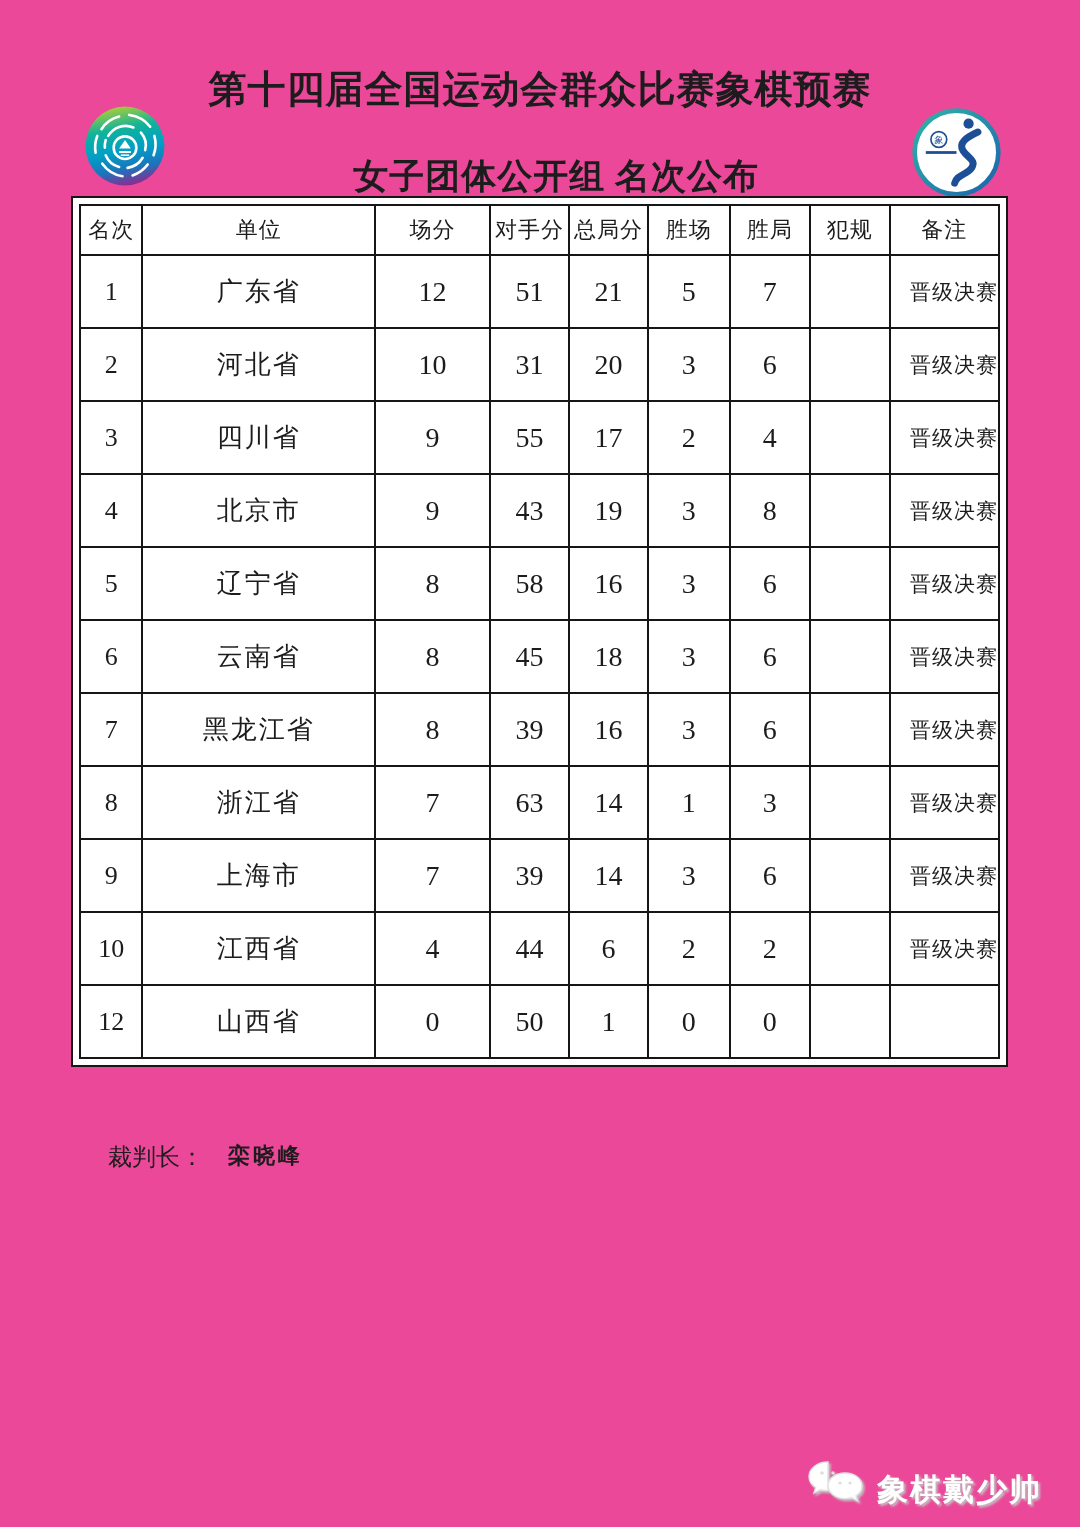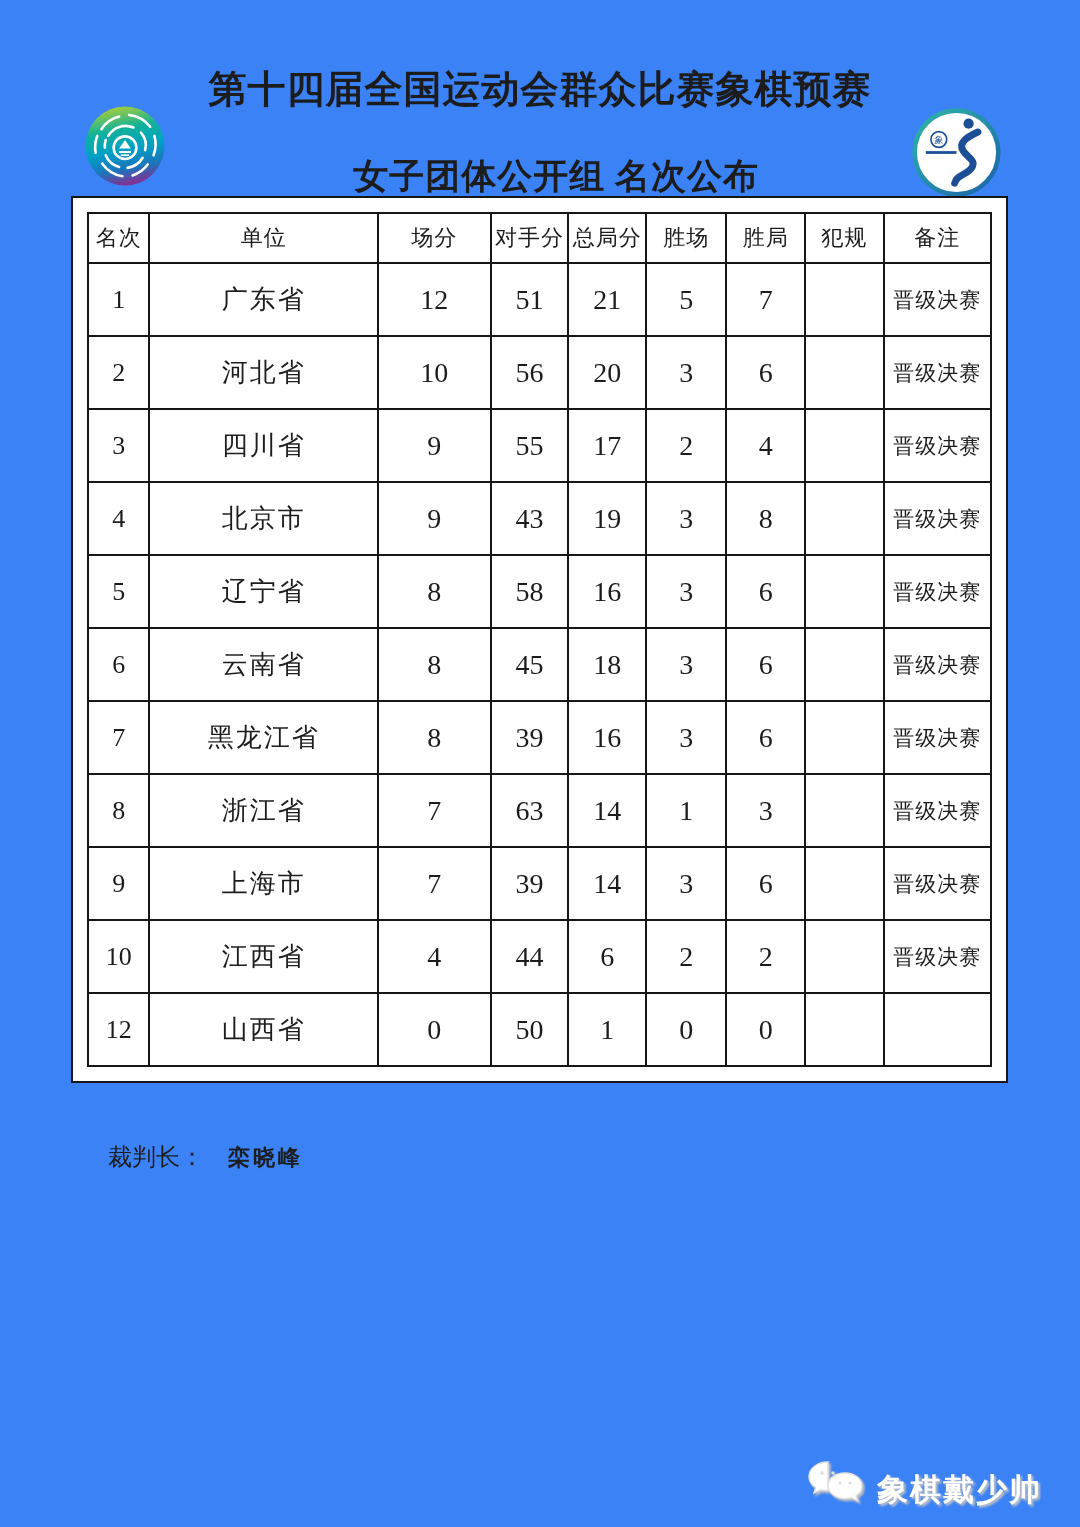--- a/index.html
+++ b/index.html
@@ -1,39 +1,39 @@
 <!DOCTYPE html>
 <html><head>
 <meta charset="utf-8">
 <style>
   html,body{margin:0;padding:0;}
   body{background:#ffffff;font-family:"Liberation Serif","DejaVu Serif",serif;color:#1c1c1c;}
-  .page{position:relative;width:1080px;height:1527px;background:#3b82f6;overflow:hidden;}
+  .page{position:relative;width:1080px;height:1527px;background:#ec4899;overflow:hidden;}
 
   .page-title{position:absolute;top:64px;left:0;width:100%;text-align:center;
     font-size:38px;font-weight:bold;letter-spacing:1px;margin:0;}
   .page-subtitle{position:absolute;top:137px;left:0;width:100%;text-align:center;
     font-size:35px;font-weight:bold;letter-spacing:1px;margin:16px;}
   .logo-left{position:absolute;left:83px;top:103px;width:84px;height:86px;}
   .logo-right{position:absolute;left:910px;top:106px;width:93px;height:93px;}
 
   .table-wrap{position:absolute;left:71px;top:196px;width:937px;box-sizing:border-box;
-    border:2px solid #161616;padding:14px;background:#fff;}
+    border:2px solid #161616;padding:6px;background:#fff;}
   table{border-collapse:collapse;width:100%;table-layout:fixed;}
   th,td{border:2px solid #161616;text-align:center;vertical-align:middle;padding:0;overflow:hidden;}
   thead tr{height:50px;}
   tbody tr{height:73px;}
   th{font-size:22px;font-weight:normal;letter-spacing:1px;}
   td{font-size:28px;}
   td.cell-rank{font-size:26px;}
   td.cell-unit{font-size:26px;letter-spacing:2px;}
-  td.cell-remark{font-size:21px;letter-spacing:1px;}
+  td.cell-remark{font-size:21px;letter-spacing:1px;text-align:right;}
 
   .footer-row{position:absolute;top:1141px;left:0;width:100%;display:flex;align-items:baseline;}
-  .referee{margin-left:108px;font-size:24px;display:flex;align-items:flex-end;}
+  .referee{margin-left:108px;font-size:24px;display:flex;align-items:flex-start;}
   .referee-name{font-weight:bold;margin-left:24px;letter-spacing:3px;font-size:22px;}
   .event-date{margin-left:auto;margin-right:238px;font-size:24px;font-weight:bold;letter-spacing:1px;}
 
   .watermark{position:absolute;right:38px;bottom:22px;display:flex;align-items:flex-end;gap:10px;
     color:#ffffff;filter:drop-shadow(2px 2px 1px #c2c2c2);}
   .watermark-text{font-size:31px;font-weight:bold;letter-spacing:2px;line-height:1;}
   .wechat-svg{display:block;}
 </style>
 </head>
 <body>
@@ -131,21 +131,21 @@
     <td>21</td>
     <td>5</td>
     <td>7</td>
     <td></td>
     <td class="cell-remark">晋级决赛</td>
   </tr>
           <tr>
     <td class="cell-rank">2</td>
     <td class="cell-unit">河北省</td>
     <td>10</td>
-    <td>56</td>
+    <td>31</td>
     <td>20</td>
     <td>3</td>
     <td>6</td>
     <td></td>
     <td class="cell-remark">晋级决赛</td>
   </tr>
           <tr>
     <td class="cell-rank">3</td>
     <td class="cell-unit">四川省</td>
     <td>9</td>

